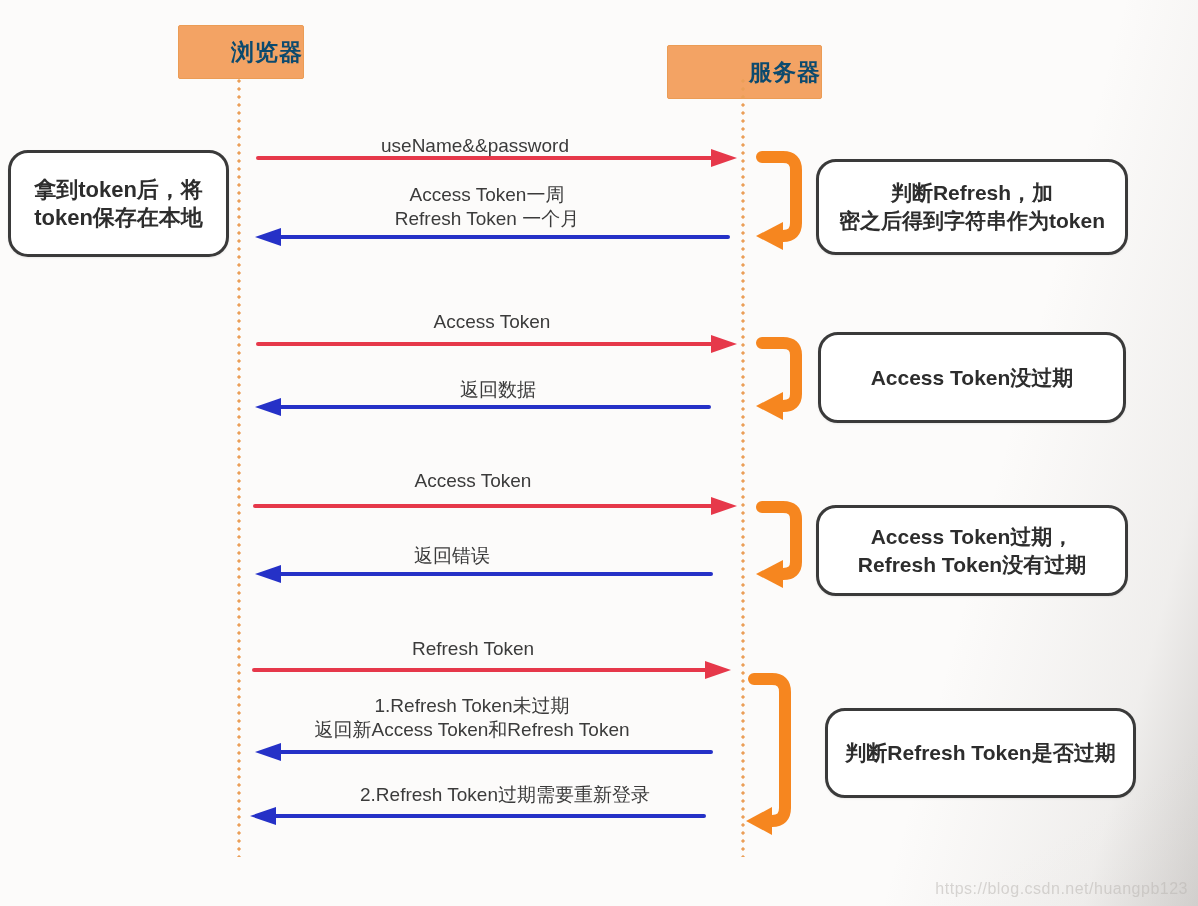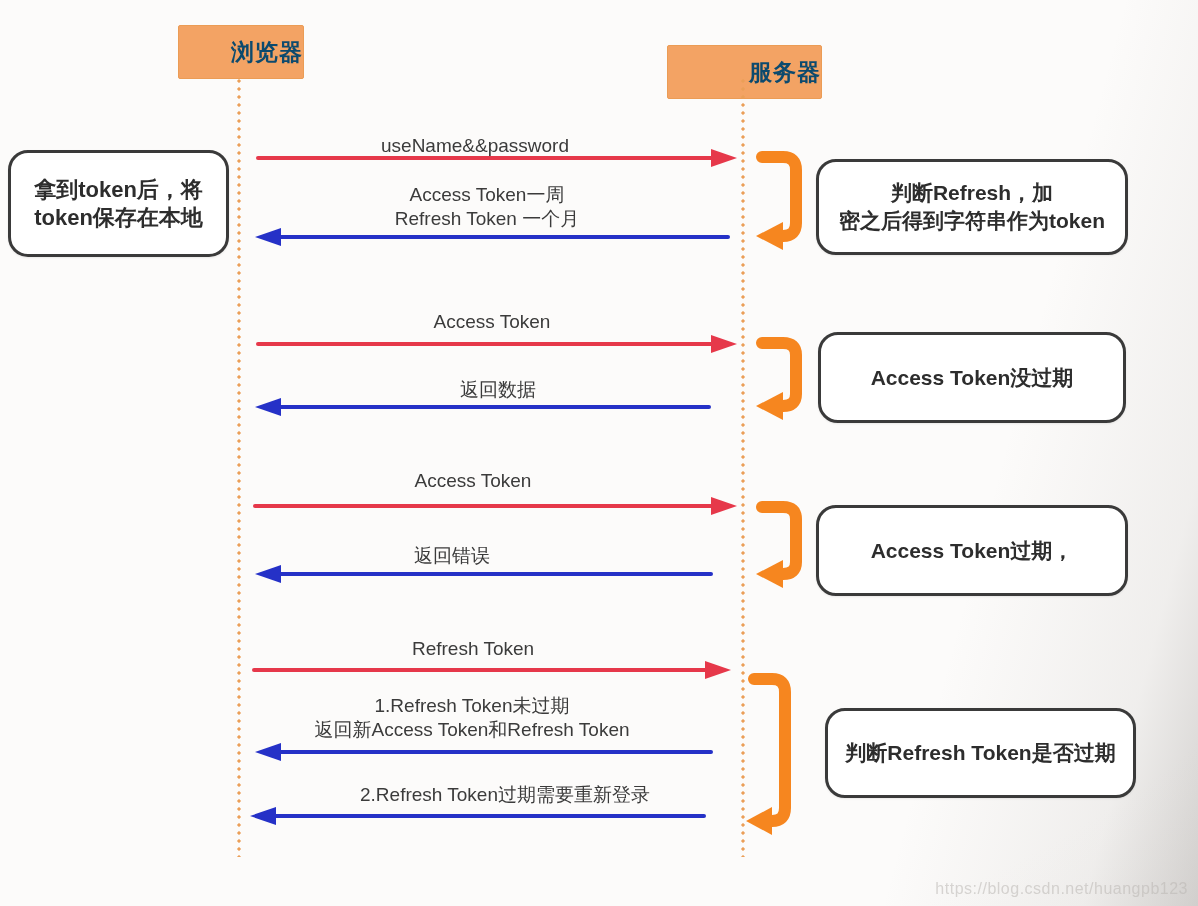--- a/index.html
+++ b/index.html
@@ -147,20 +147,21 @@
     <div class="head"></div>
   </div>
 
   <svg class="loop" style="left:750px;top:500px;" width="60" height="92" viewBox="0 0 60 92">
     <path d="M12 7 H33 Q46 7 46 19 V62 Q46 74 33 74 H31" fill="none" stroke="#f6861f" stroke-width="12" stroke-linecap="round"></path>
     <polygon points="33,60 33,88 6,74" fill="#f6861f"></polygon>
   </svg>
 
   <div class="note" style="left:816px;top:505px;width:306px;height:85px;">
     <span>Access Token过期，</span>
+    <span>Refresh Token没有过期</span>
   </div>
 
   <div class="msg" style="left:473px;top:637px;">Refresh Token</div>
   <div class="arrow req" style="left:252px;top:661px;width:479px;">
     <div class="shaft"></div>
     <div class="head"></div>
   </div>
 
   <div class="msg" style="left:472px;top:694px;">
     <div>1.Refresh Token未过期</div>

